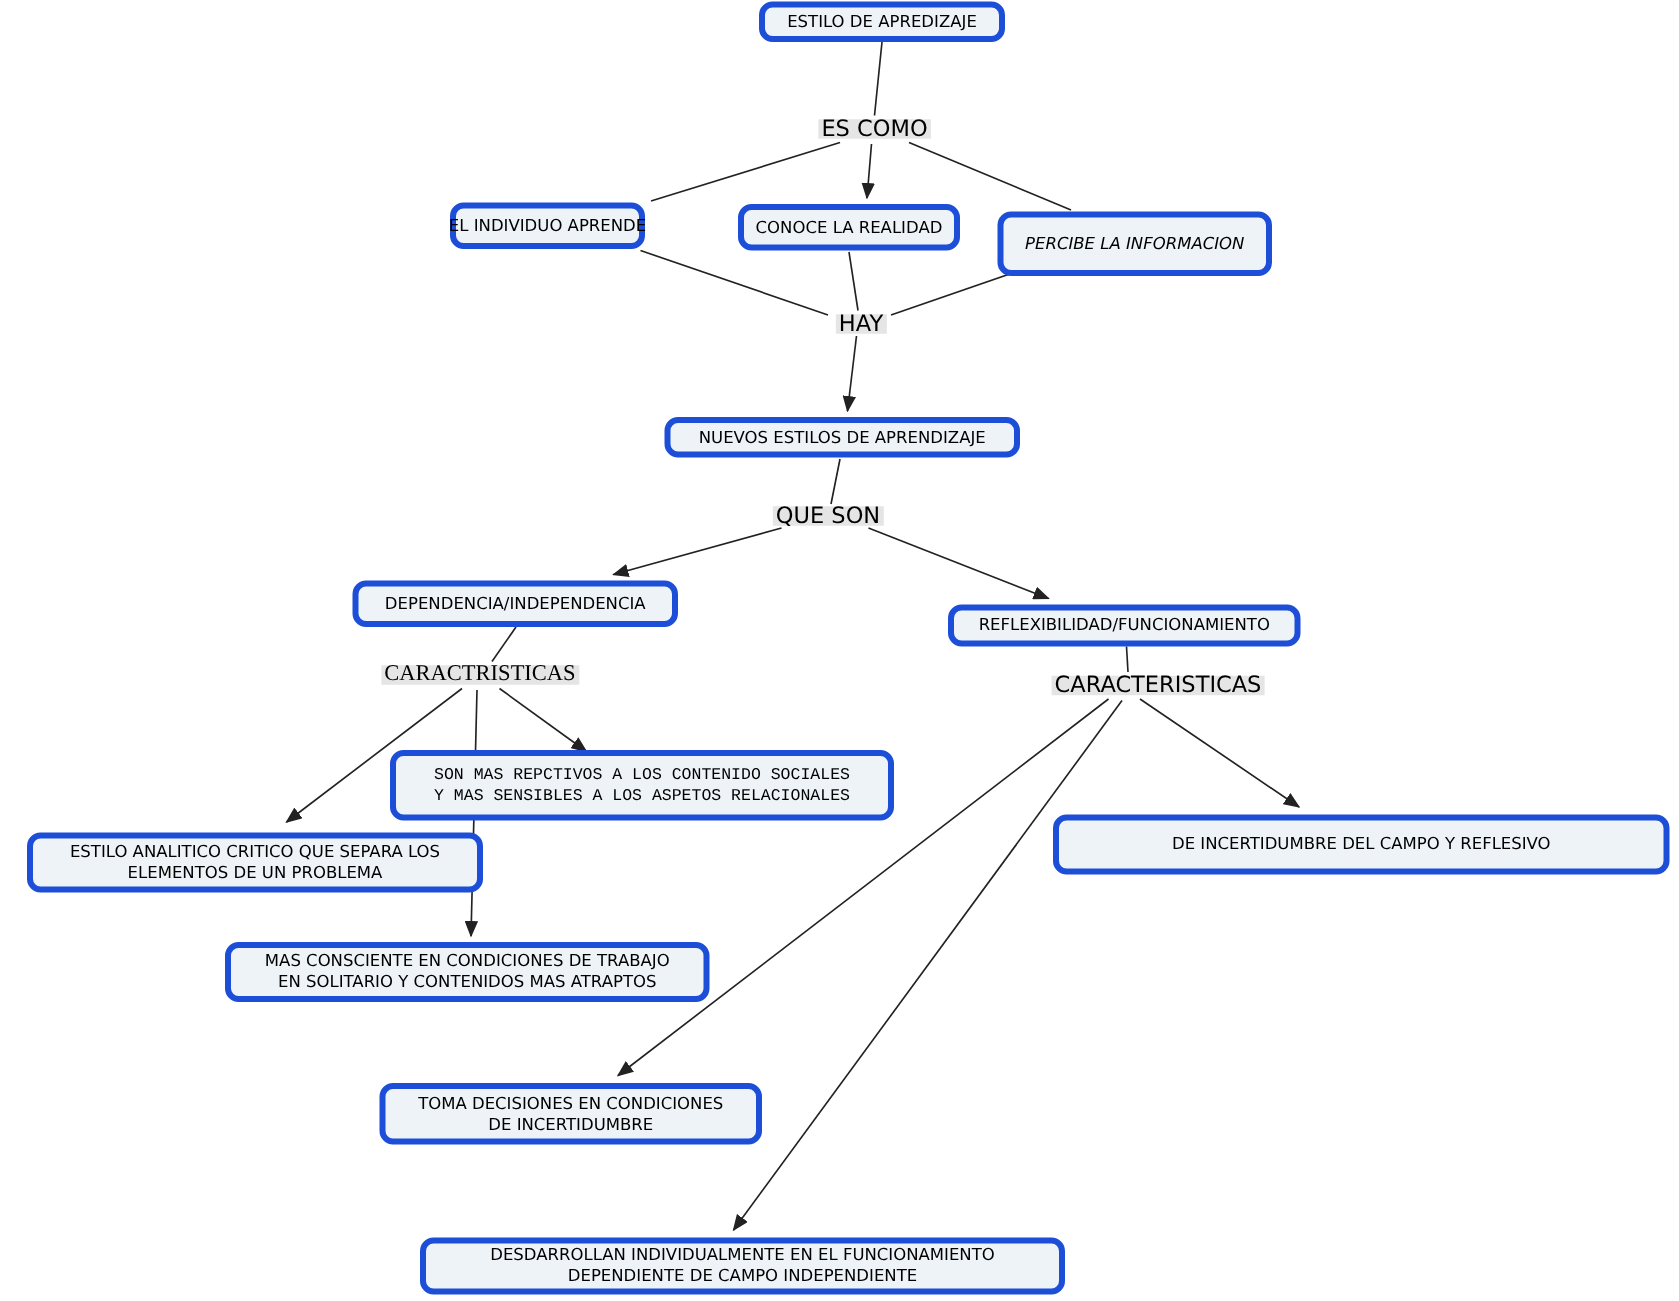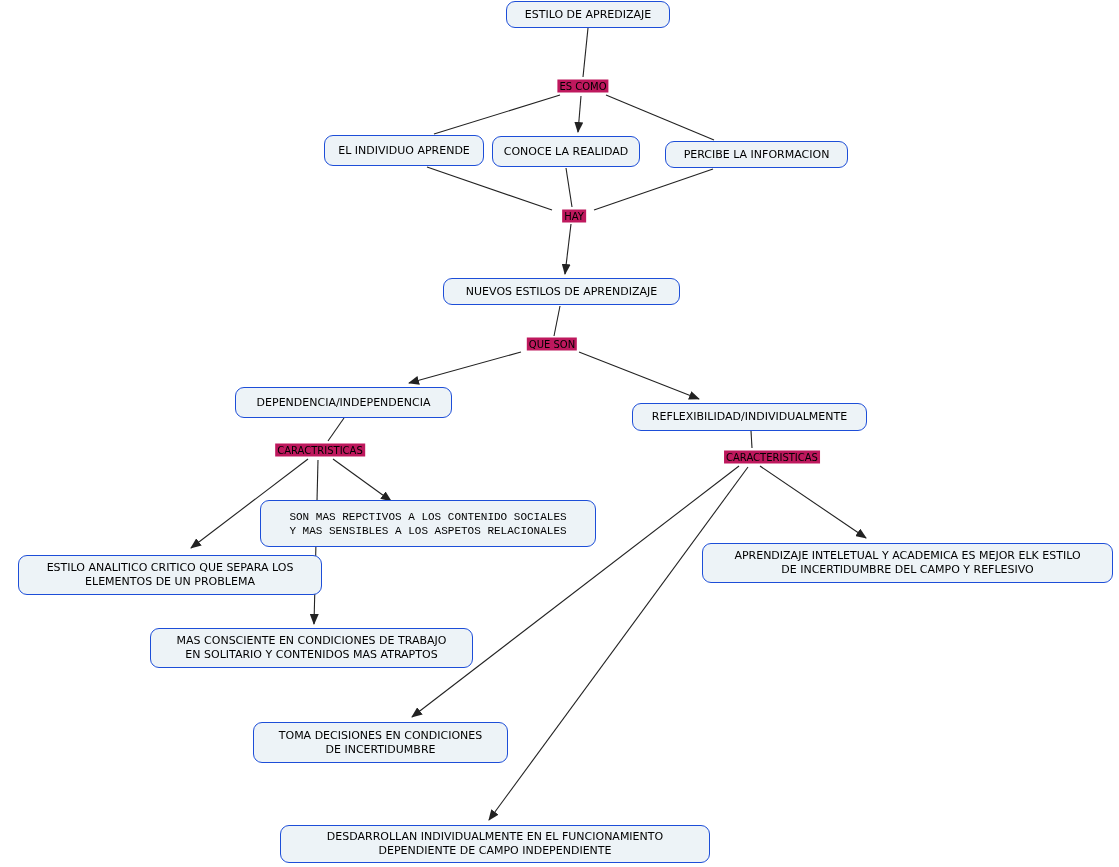--- a/index.html
+++ b/index.html
@@ -18,43 +18,43 @@
   #edge-layer {
     position: absolute;
     left: 0; top: 0;
     width: 1119px;
     height: 867px;
   }
   .node {
     position: absolute;
     box-sizing: border-box;
     background: #edf3f7;
-    border: 1px solid #1d4ed8;
+    border: 4px solid #1d4ed8;
     border-radius: 9px;
     display: flex;
     flex-direction: column;
     justify-content: center;
     align-items: center;
     text-align: center;
     font-size: 11px;
     line-height: 14px;
     color: #000000;
     cursor: default;
   }
   .node .node-line {
     white-space: nowrap;
   }
   .link-label {
     position: absolute;
     transform: translate(-50%, -50%);
-    font-size: 10px;
+    font-size: 15px;
     line-height: 13px;
     color: #000000;
     white-space: nowrap;
-    background: #be185d;
+    background: #e5e5e5;
     padding: 0 2px;
   }
 </style>
 </head>
 <body>
 
 <div id="canvas">
   <svg id="edge-layer" xmlns="http://www.w3.org/2000/svg">
       <defs>
         <marker id="arrowhead" markerWidth="11" markerHeight="9" refX="10" refY="4.5" orient="auto" markerUnits="userSpaceOnUse">
@@ -77,60 +77,59 @@
       <line x1="318" y1="460" x2="314" y2="624" stroke="#222222" stroke-width="1.1" marker-end="url(#arrowhead)"></line>
       <line x1="333" y1="459" x2="391" y2="501" stroke="#222222" stroke-width="1.1" marker-end="url(#arrowhead)"></line>
       <line x1="751" y1="431" x2="752" y2="448" stroke="#222222" stroke-width="1.1"></line>
       <line x1="739" y1="466" x2="412" y2="717" stroke="#222222" stroke-width="1.1" marker-end="url(#arrowhead)"></line>
       <line x1="748" y1="467" x2="489" y2="820" stroke="#222222" stroke-width="1.1" marker-end="url(#arrowhead)"></line>
       <line x1="760" y1="466" x2="866" y2="538" stroke="#222222" stroke-width="1.1" marker-end="url(#arrowhead)"></line>
     </svg>
 <div class="node" style="left: 506px; top: 1px; width: 164px; height: 27px;">
       <div class="node-line">ESTILO DE APREDIZAJE</div>
     </div>
-    <div class="node" style="left: 324px; top: 135px; width: 160px; height: 31px;">
+    <div class="node" style="left: 300px; top: 135px; width: 130px; height: 31px;">
       <div class="node-line">EL INDIVIDUO APRENDE</div>
     </div>
     <div class="node" style="left: 492px; top: 136px; width: 148px; height: 31px;">
       <div class="node-line">CONOCE LA REALIDAD</div>
     </div>
-    <div class="node" style="left: 665px; top: 141px; width: 183px; height: 27px;">
+    <div class="node" style="left: 665px; top: 141px; width: 183px; height: 43px; font-style: italic;">
       <div class="node-line">PERCIBE LA INFORMACION</div>
     </div>
     <div class="node" style="left: 443px; top: 278px; width: 237px; height: 27px;">
       <div class="node-line">NUEVOS ESTILOS DE APRENDIZAJE</div>
     </div>
     <div class="node" style="left: 235px; top: 387px; width: 217px; height: 31px;">
       <div class="node-line">DEPENDENCIA/INDEPENDENCIA</div>
     </div>
     <div class="node" style="left: 632px; top: 403px; width: 235px; height: 28px;">
-      <div class="node-line">REFLEXIBILIDAD/INDIVIDUALMENTE</div>
+      <div class="node-line">REFLEXIBILIDAD/FUNCIONAMIENTO</div>
     </div>
     <div class="node" style="left: 260px; top: 500px; width: 336px; height: 47px; font-family: Liberation Mono, monospace;">
       <div class="node-line">SON MAS REPCTIVOS A LOS CONTENIDO SOCIALES</div>
       <div class="node-line">Y MAS SENSIBLES A LOS ASPETOS RELACIONALES</div>
     </div>
     <div class="node" style="left: 18px; top: 555px; width: 304px; height: 40px;">
       <div class="node-line">ESTILO ANALITICO CRITICO QUE SEPARA LOS</div>
       <div class="node-line">ELEMENTOS DE UN PROBLEMA</div>
     </div>
     <div class="node" style="left: 702px; top: 543px; width: 411px; height: 40px;">
-      <div class="node-line">APRENDIZAJE INTELETUAL Y ACADEMICA ES MEJOR ELK ESTILO</div>
       <div class="node-line">DE INCERTIDUMBRE DEL CAMPO Y REFLESIVO</div>
     </div>
     <div class="node" style="left: 150px; top: 628px; width: 323px; height: 40px;">
       <div class="node-line">MAS CONSCIENTE EN CONDICIONES DE TRABAJO</div>
       <div class="node-line">EN SOLITARIO Y CONTENIDOS MAS ATRAPTOS</div>
     </div>
     <div class="node" style="left: 253px; top: 722px; width: 255px; height: 41px;">
       <div class="node-line">TOMA DECISIONES EN CONDICIONES</div>
       <div class="node-line">DE INCERTIDUMBRE</div>
     </div>
     <div class="node" style="left: 280px; top: 825px; width: 430px; height: 38px;">
       <div class="node-line">DESDARROLLAN INDIVIDUALMENTE EN EL FUNCIONAMIENTO</div>
       <div class="node-line">DEPENDIENTE DE CAMPO INDEPENDIENTE</div>
     </div>
     <div class="link-label" style="left: 583px; top: 86px;">ES COMO</div>
     <div class="link-label" style="left: 574px; top: 216px;">HAY</div>
     <div class="link-label" style="left: 552px; top: 344px;">QUE SON</div>
-    <div class="link-label" style="left: 320px; top: 450px;">CARACTRISTICAS</div>
+    <div class="link-label" style="left: 320px; top: 450px; font-family: Liberation Serif, serif;">CARACTRISTICAS</div>
     <div class="link-label" style="left: 750px; top: 457px; margin-left: 22px;">CARACTERISTICAS</div>
   </div>
 
 </body></html>

